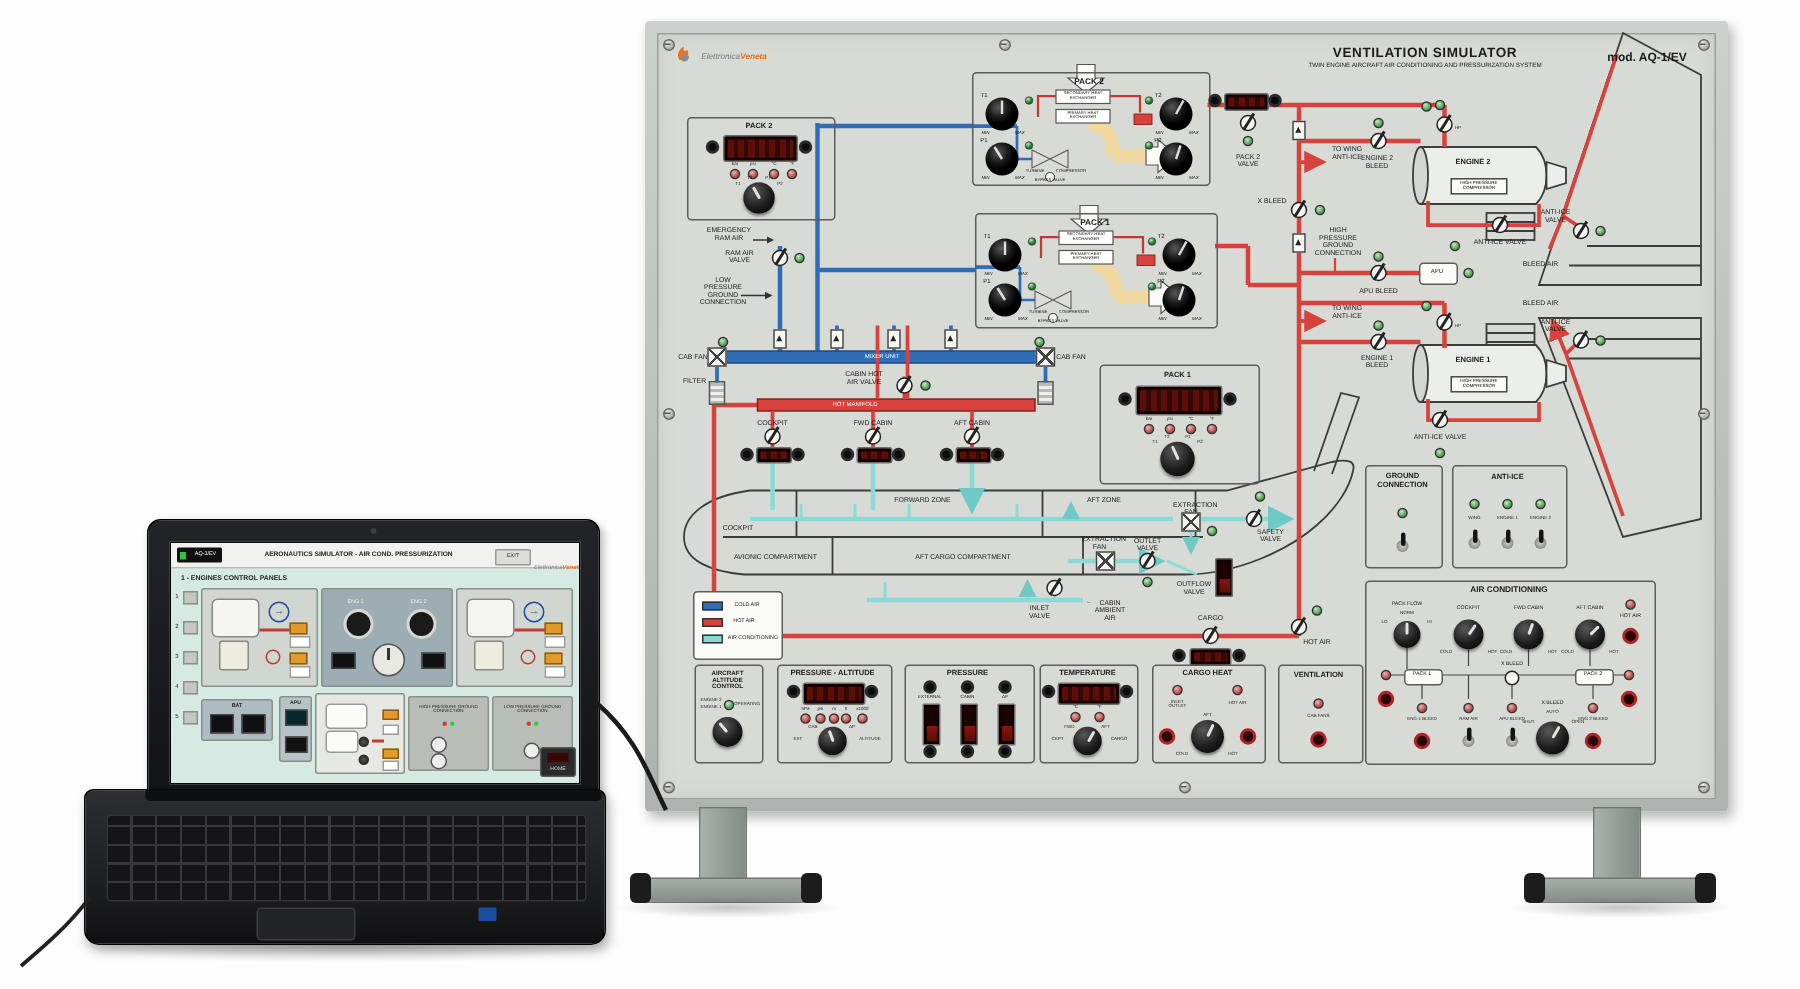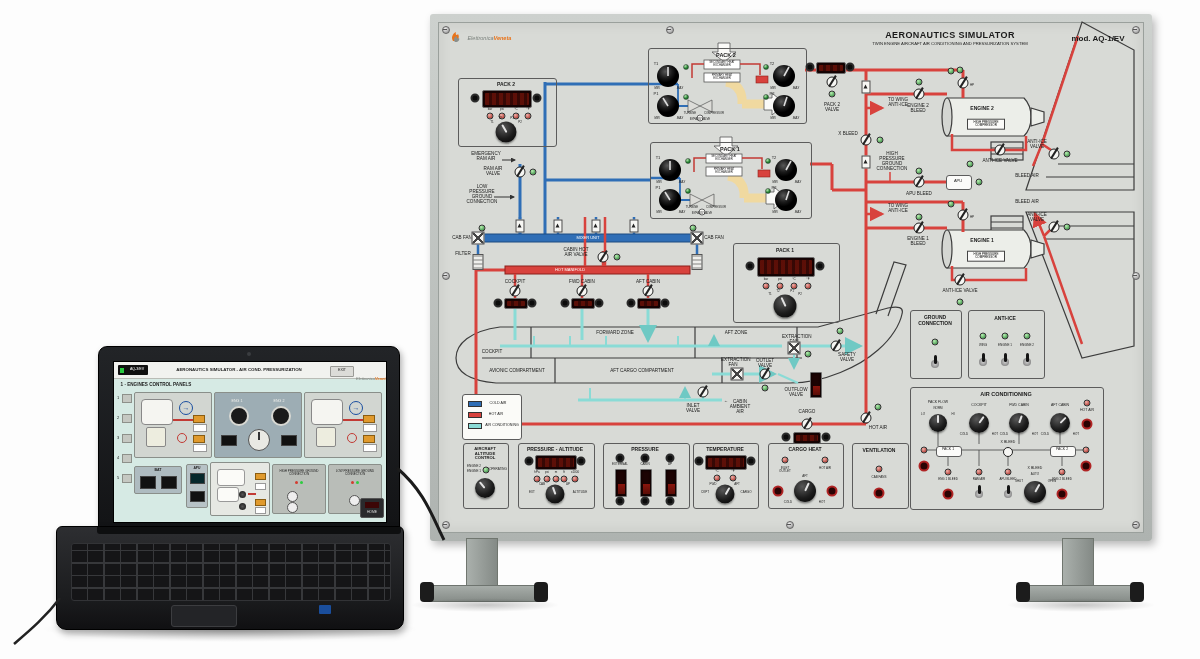--- a/index.html
+++ b/index.html
@@ -177,21 +177,21 @@
     <use href="#packInt" transform="translate(220,128)"></use>
   </svg>
 
   <div class="abs brand" style="left:20px;top:12px">
     <svg width="13" height="13" viewBox="0 0 13 13" style="vertical-align:-3px">
         <path d="M3,11 C1,8 2,4 6,2 C5,5 7,6 8,4 C10,7 8,11 5,11 Z" fill="#e8731a"></path>
         <path d="M5,12 C3,10 4,7 7,6 C6,8 8,9 9,8 C10,10 8,12 6,12 Z" fill="#8a8f8c"></path>
       </svg>
     <span style="font-size:5.5px;color:#7a807c;font-style:italic">Elettronica</span><i style="font-size:5.5px;color:#e8731a">Veneta</i>
   </div>
-  <div class="lbl f9" style="left:520px;top:21px">AERONAUTICS SIMULATOR</div>
+  <div class="lbl f9" style="left:520px;top:21px">VENTILATION SIMULATOR</div>
   <div class="lbl" style="left:520px;top:30px;font-size:4.2px">TWIN ENGINE AIRCRAFT AIR CONDITIONING AND PRESSURIZATION SYSTEM</div>
   <div class="lbl f8" style="left:668px;top:25px">mod. AQ-1/EV</div>
   <span class="led g" style="left:530px;top:56px"></span>
   <span class="screw" style="left:16px;top:16px"></span>
   <span class="screw" style="left:706px;top:16px"></span>
   <span class="screw" style="left:16px;top:511px"></span>
   <span class="screw" style="left:706px;top:511px"></span>
   <span class="screw" style="left:240px;top:16px"></span>
   <span class="screw" style="left:16px;top:262px"></span>
   <span class="screw" style="left:706px;top:262px"></span>

